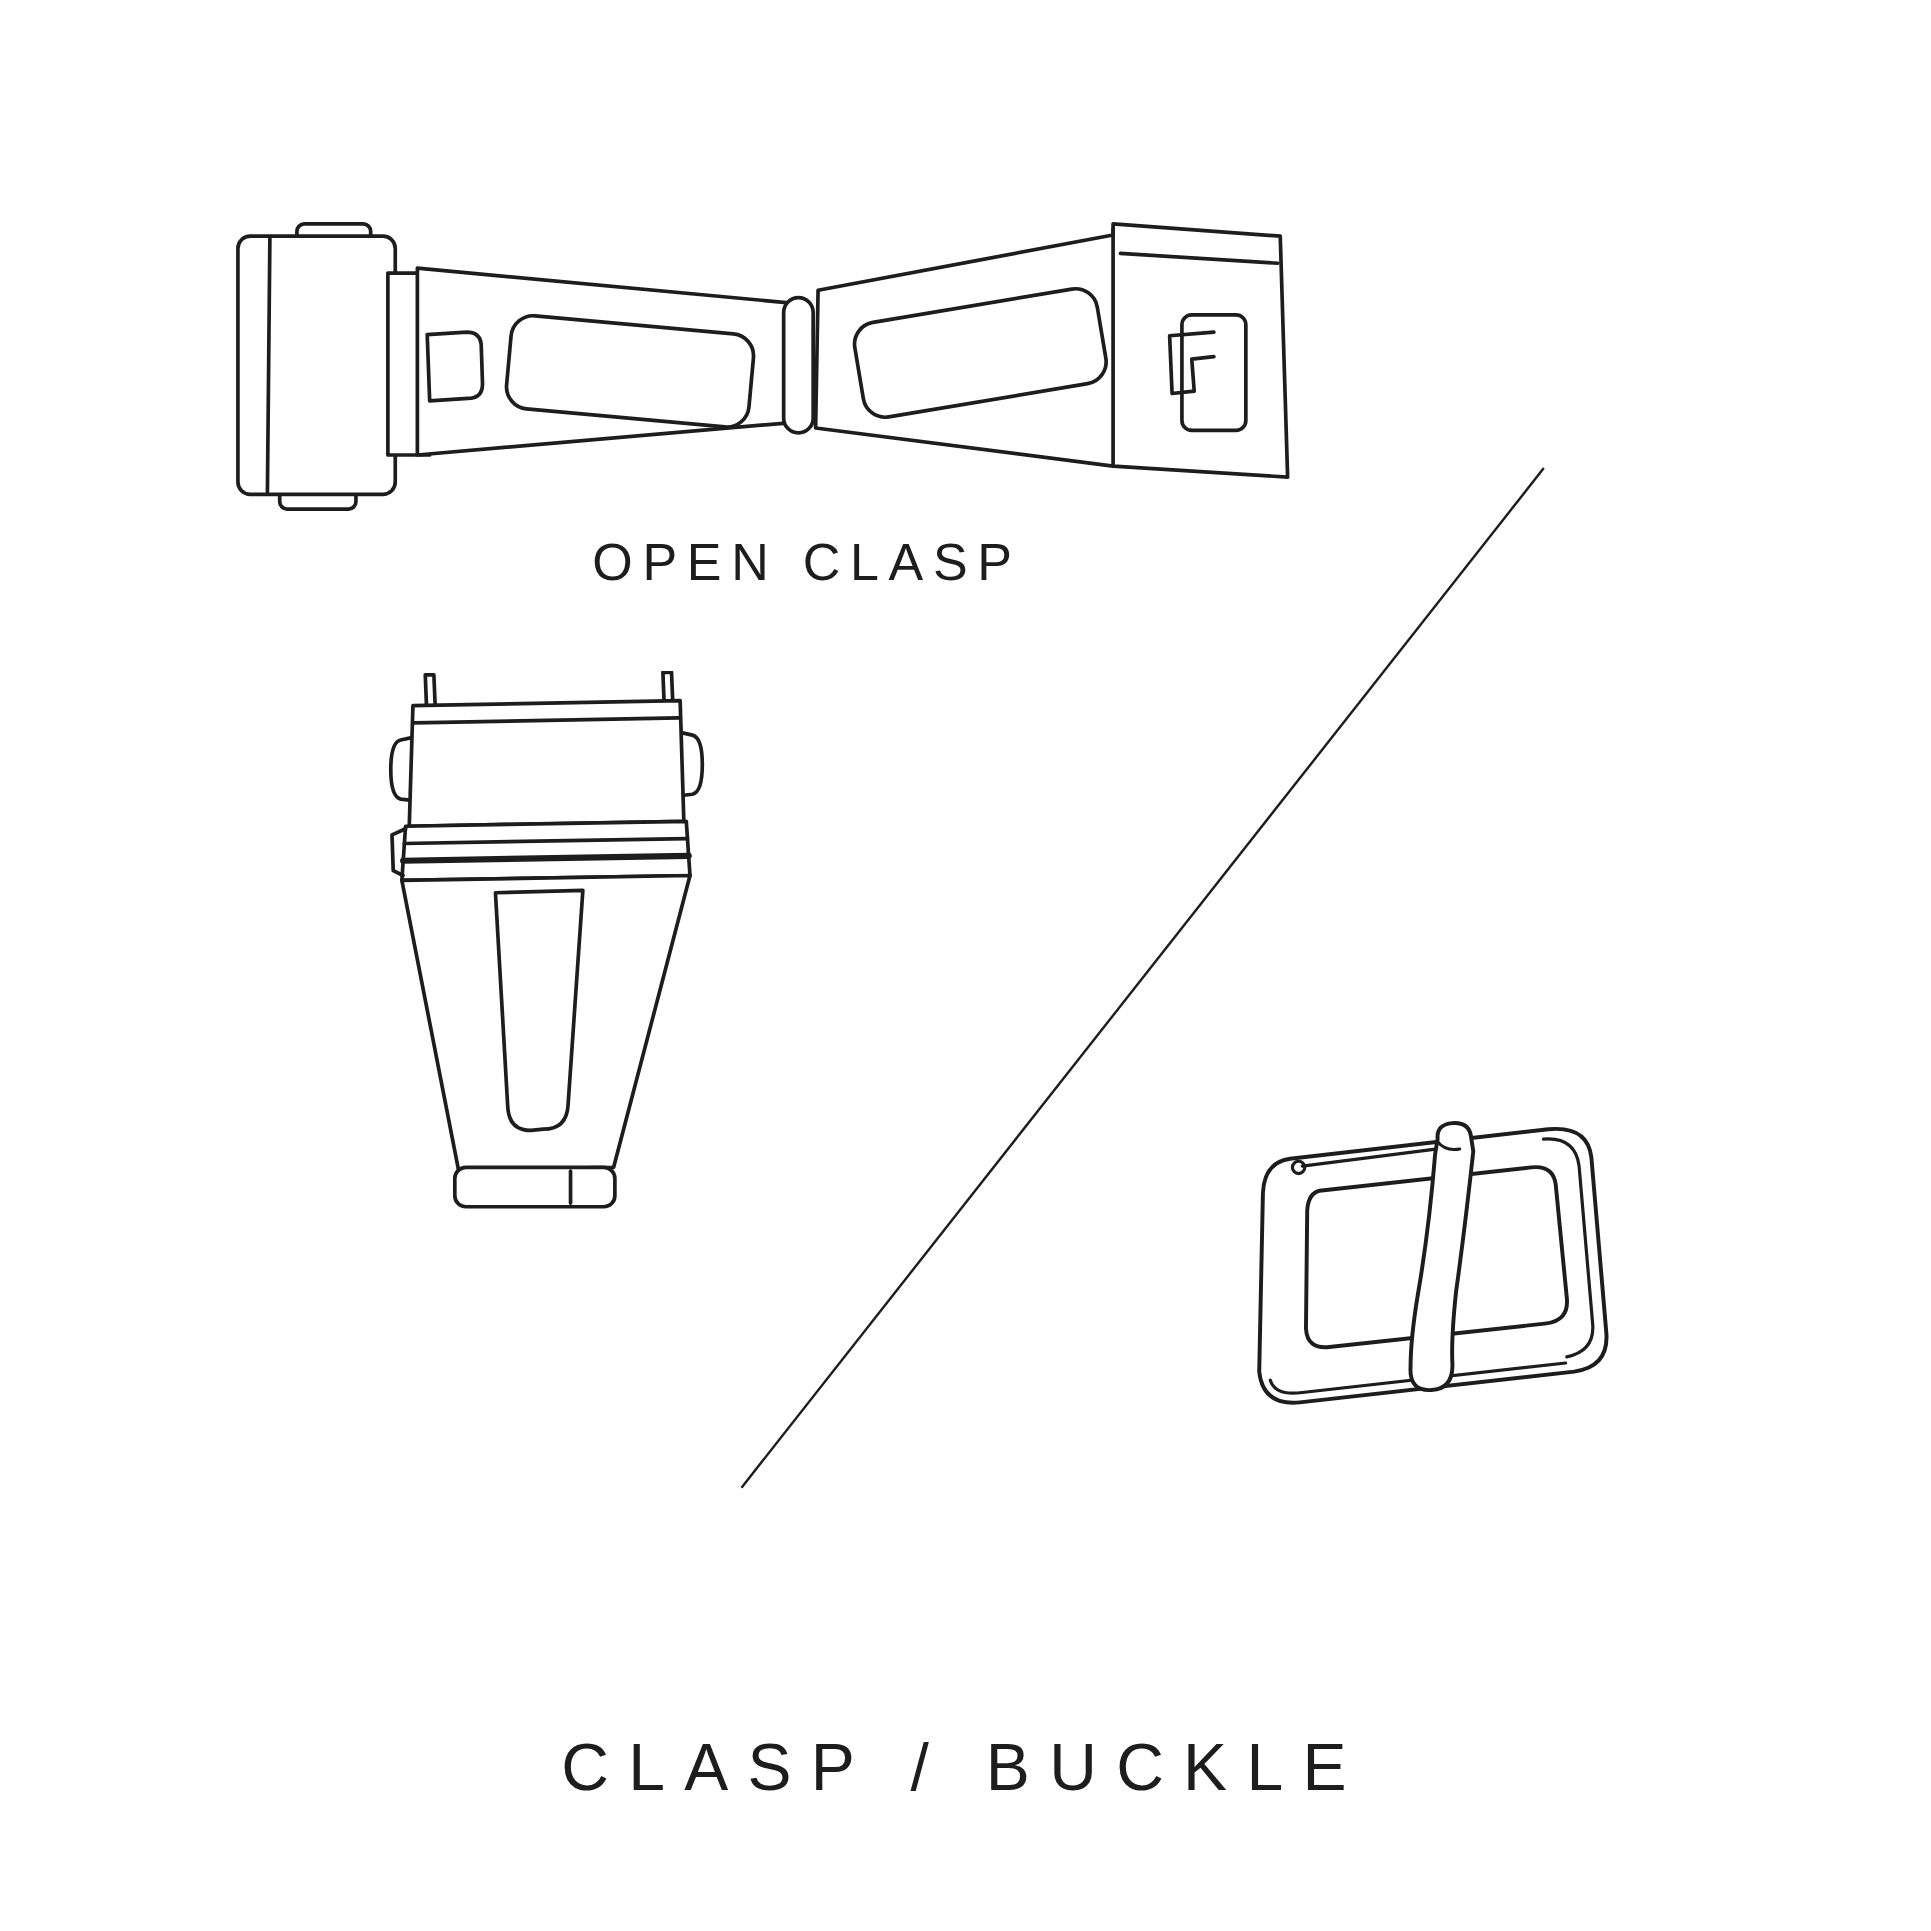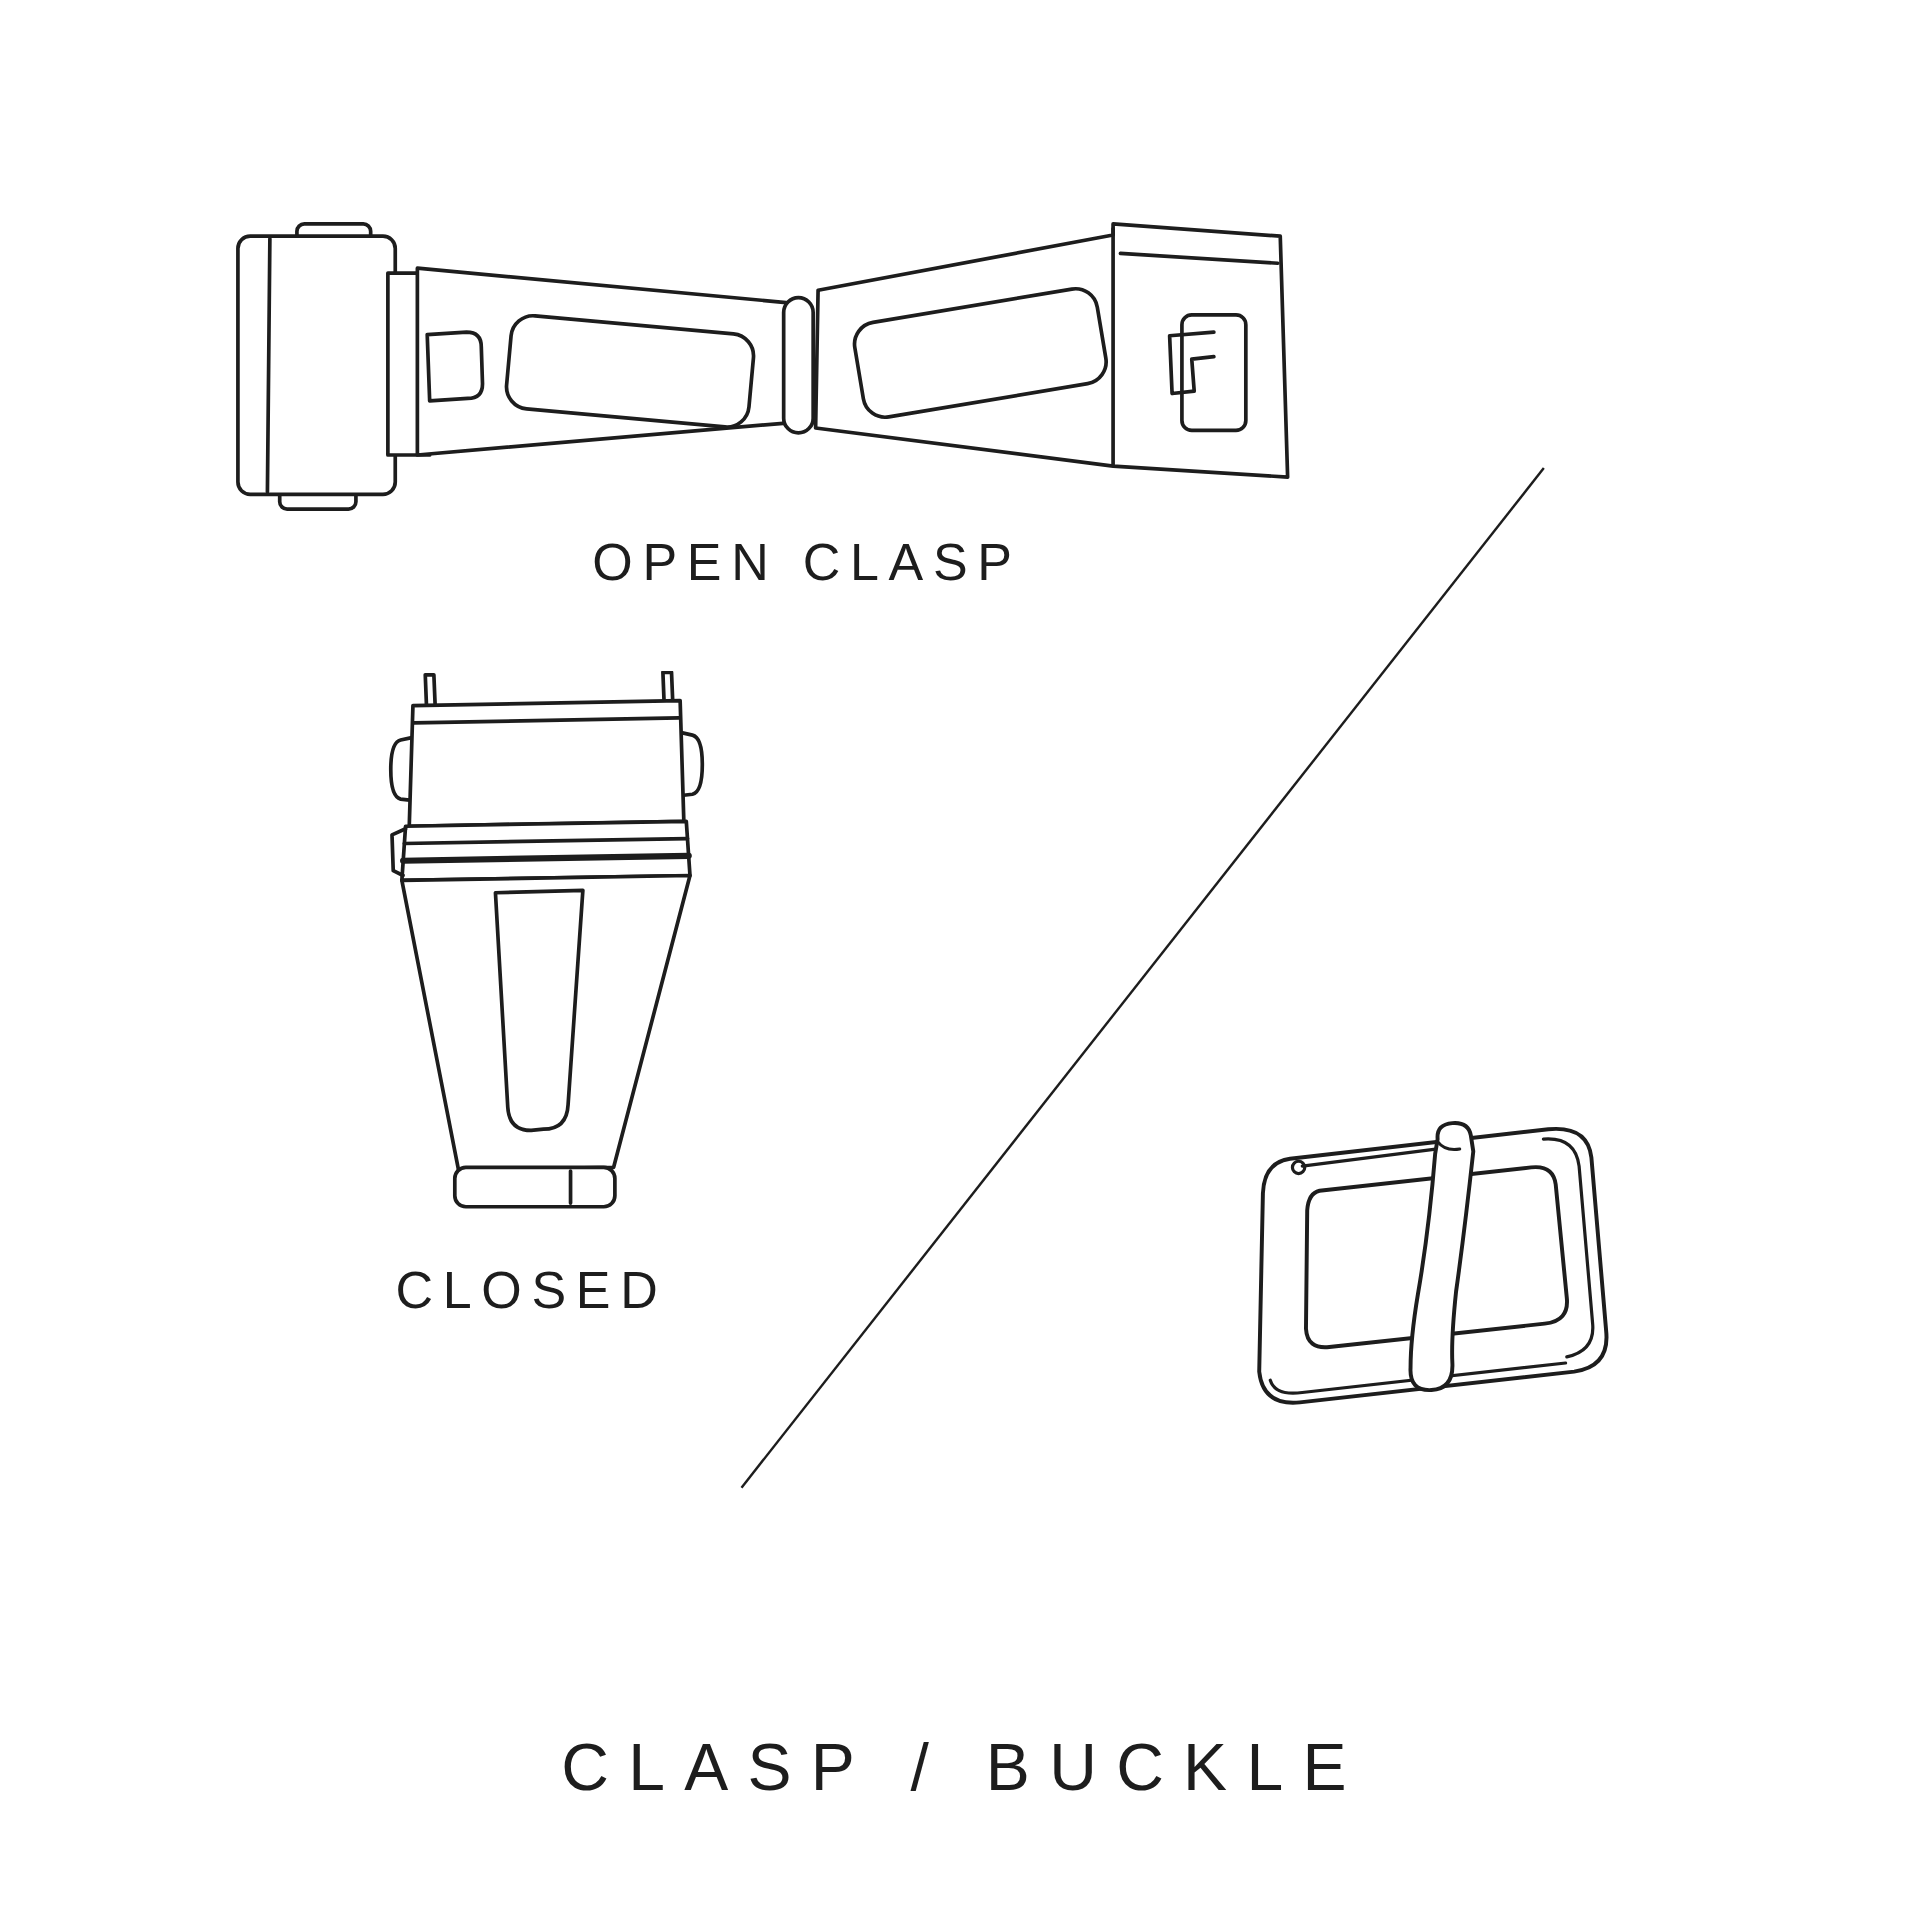--- a/index.html
+++ b/index.html
@@ -82,21 +82,20 @@
 
         <path d="M 21 170 L 255 166 L 193 403 L 67 405 Z"></path>
         <path d="M 97 180 L 168 178 L 156 352 Q 155 372 136 372 L 126 373 Q 108 373 107 354 Z" fill="none"></path>
 
         <rect x="64" y="403" width="130" height="32" rx="9"></rect>
         <line x1="158" y1="406" x2="158" y2="432"></line>
       </g>
     </svg>
   </div>
 
-  <div class="label caption" style="left:242px; top:1238px; width:579px;">CLOSED</div>
 
   <div class="fig" style="left:0; top:0; width:1931px; height:1931px; pointer-events:none;">
     <svg viewBox="0 0 2000 2000">
       <line x1="1599" y1="462" x2="768" y2="1518" stroke="currentColor" stroke-width="2.5"></line>
     </svg>
   </div>
 
   <div class="fig" style="left:1226px; top:1075px; width:406px; height:345px;">
     <svg viewBox="0 0 330 280">
       <g fill="#ffffff" stroke="currentColor" stroke-width="3.2" stroke-linejoin="round" stroke-linecap="round">

